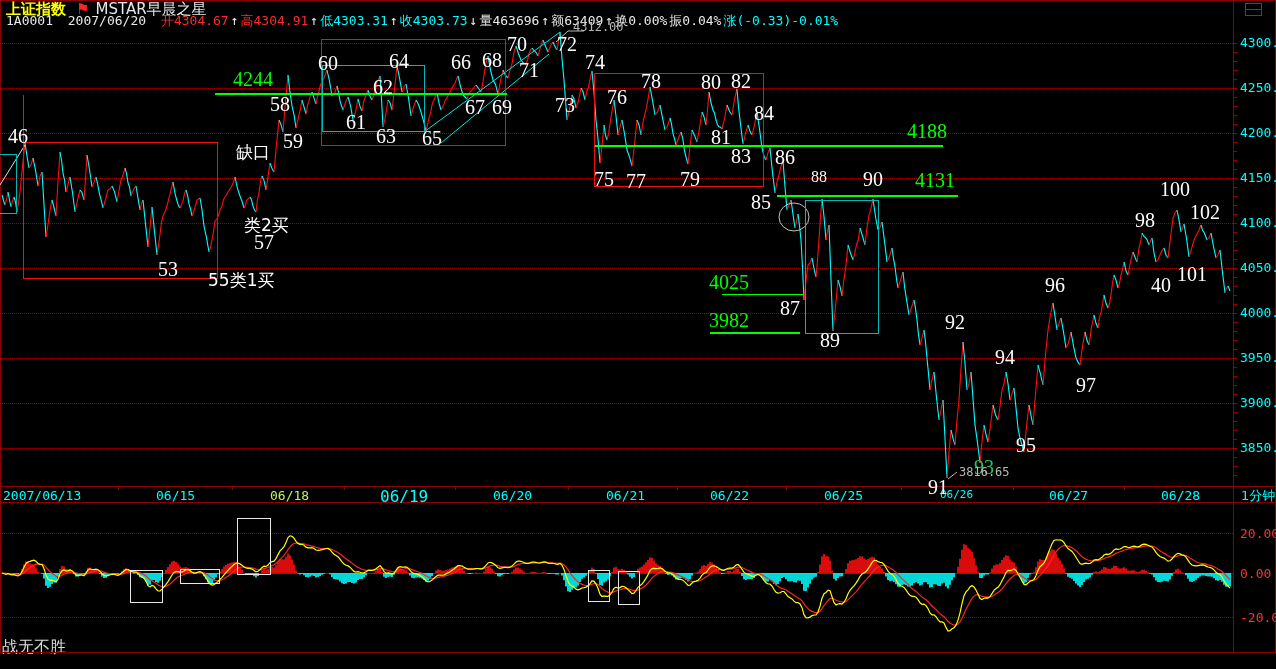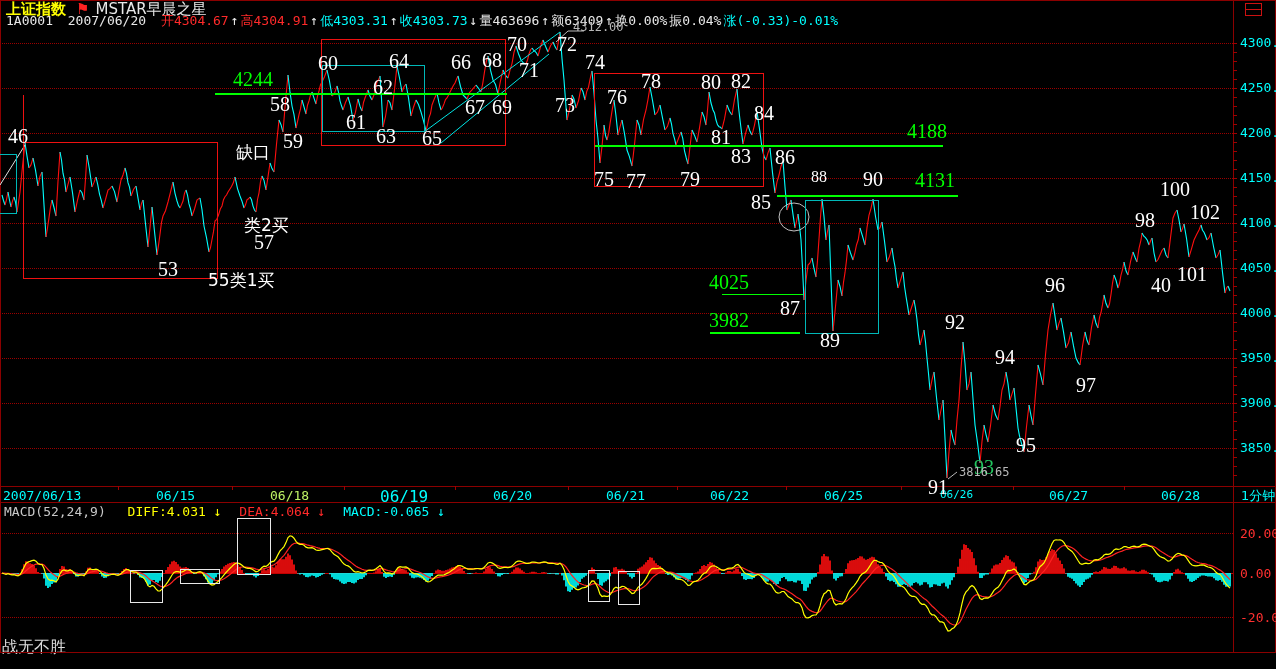--- a/index.html
+++ b/index.html
@@ -30,26 +30,20 @@
 <div class="abs hdr2 mono">
   <span>1A0001</span>
   <span>2007/06/20</span>
   <span id="hdr-fields"><span style="color: rgb(255, 42, 42); margin-right: 2px;">开4304.67</span><span style="color: rgb(232, 232, 232); margin-right: 2px;">↑</span><span style="color: rgb(255, 42, 42); margin-right: 2px;">高4304.91</span><span style="color: rgb(232, 232, 232); margin-right: 2px;">↑</span><span style="color: rgb(0, 255, 255); margin-right: 2px;">低4303.31</span><span style="color: rgb(232, 232, 232); margin-right: 2px;">↑</span><span style="color: rgb(0, 255, 255); margin-right: 2px;">收4303.73</span><span style="color: rgb(232, 232, 232); margin-right: 2px;">↓</span><span style="color: rgb(232, 232, 232); margin-right: 2px;">量463696</span><span style="color: rgb(232, 232, 232); margin-right: 2px;">↑</span><span style="color: rgb(232, 232, 232); margin-right: 2px;">额63409</span><span style="color: rgb(232, 232, 232); margin-right: 2px;">↑</span><span style="color: rgb(232, 232, 232); margin-right: 2px;">换0.00%</span><span style="color: rgb(232, 232, 232); margin-right: 2px;">振0.04%</span><span style="color: rgb(0, 255, 255); margin-right: 2px;">涨(-0.33)-0.01%</span></span>
 </div>
 
 <div class="abs" id="period-icon" style="left:1245px;top:3px;width:15px;height:11px;border:1px solid #cc1111;">
   <div style="position:absolute;left:0;top:5px;width:15px;height:1px;background:#cc1111;"></div>
 </div>
 
-<div class="abs mono" style="top:505px;left:4px;font-size:13px;">
-  <span style="color:#c8c8c8;">MACD(52,24,9)</span>
-  <span id="macd-diff" style="margin-left: 14px; color: rgb(255, 255, 0);">DIFF:4.031 ↓</span>
-  <span id="macd-dea" style="margin-left: 10px; color: rgb(255, 42, 42);">DEA:4.064 ↓</span>
-  <span id="macd-macd" style="margin-left: 10px; color: rgb(0, 255, 255);">MACD:-0.065 ↓</span>
-</div>
 
 <div class="abs" style="top:639px;left:2px;font-size:16px;color:#dcdcdc;">战无不胜</div>
 
 <div class="gridline" style="left: 0px; top: 43px; width: 1233px;"></div>
     <div class="gridline" style="left: 0px; top: 88px; width: 1233px;"></div>
     <div class="gridline" style="left: 0px; top: 133px; width: 1233px;"></div>
     <div class="gridline" style="left: 0px; top: 178px; width: 1233px;"></div>
     <div class="gridline" style="left: 0px; top: 223px; width: 1233px;"></div>
     <div class="gridline" style="left: 0px; top: 268px; width: 1233px;"></div>
     <div class="gridline" style="left: 0px; top: 313px; width: 1233px;"></div>

